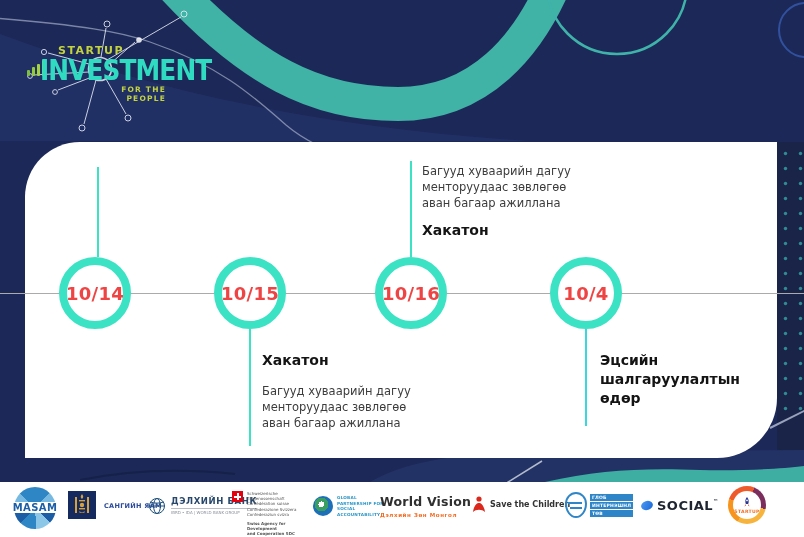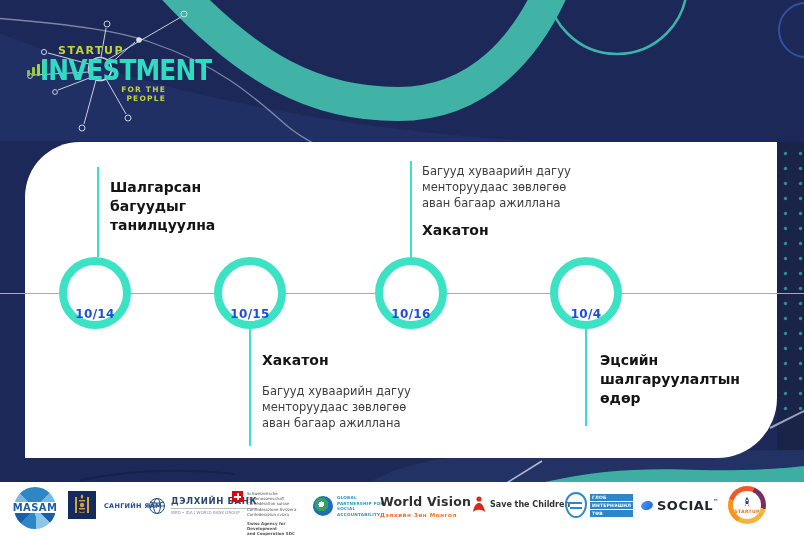--- a/index.html
+++ b/index.html
@@ -27,22 +27,22 @@
   
   .card{position:absolute;left:25px;top:142px;width:752px;height:316px;background:#fff;
     border-radius:55px 0 60px 0;}
   .axis-line{position:absolute;left:0;top:293px;width:804px;height:1px;background:#ABABAB;}
   .connector{position:absolute;width:2px;background:#3BE3C4;}
   .conn-1{left:97px;top:167px;height:90px;}
   .conn-2{left:249px;top:329px;height:117px;}
   .conn-3{left:410px;top:161px;height:96px;}
   .conn-4{left:585px;top:329px;height:97px;background:#38D8DE;}
   .tl-circle{position:absolute;top:257px;width:56px;height:56px;border:8px solid #3BE3C4;
-    border-radius:50%;background:#fff;display:flex;align-items:flex-end;justify-content:center;
-    font-size:12px;font-weight:bold;color:#1d4ed8;letter-spacing:.3px;}
+    border-radius:50%;background:#fff;display:flex;align-items:center;justify-content:center;
+    font-size:18px;font-weight:bold;color:#ef4444;letter-spacing:.3px;}
   .circ-1{left:59px;} .circ-2{left:214px;} .circ-3{left:375px;} .circ-4{left:550px;}
   .ev{position:absolute;color:#3C3C3C;}
   .ev .desc{font-size:11.5px;line-height:1.4;color:#3C3C3C;}
   .ev .title{font-size:14px;line-height:1.35;font-weight:bold;color:#141414;}
   .ev-1{left:110px;top:169px;width:158px;} .ev-1 .title{margin-top:9px;}
   .ev-2{left:262px;top:351px;width:172px;} .ev-2 .desc{margin-top:13px;}
   .ev-3{left:422px;top:163px;width:162px;} .ev-3 .title{margin-top:10px;}
   .ev-4{left:600px;top:351px;width:122px;}
   
   .footer{position:absolute;left:0;top:482px;width:804px;height:55px;background:#fff;}
@@ -176,21 +176,20 @@
   <span>10/15</span>
 </div>
 <div class="tl-circle circ-3">
   <span>10/16</span>
 </div>
 <div class="tl-circle circ-4">
   <span>10/4</span>
 </div>
 
 <div class="ev ev-1">
-  <div class="title">Шалгарсан багуудыг танилцуулна</div>
 </div>
 <div class="ev ev-2">
   <div class="title">Хакатон</div>
   <div class="desc">Багууд хуваарийн дагуу менторуудаас зөвлөгөө аван багаар ажиллана</div>
 </div>
 <div class="ev ev-3">
   <div class="desc">Багууд хуваарийн дагуу менторуудаас зөвлөгөө аван багаар ажиллана</div>
   <div class="title">Хакатон</div>
 </div>
 <div class="ev ev-4">

